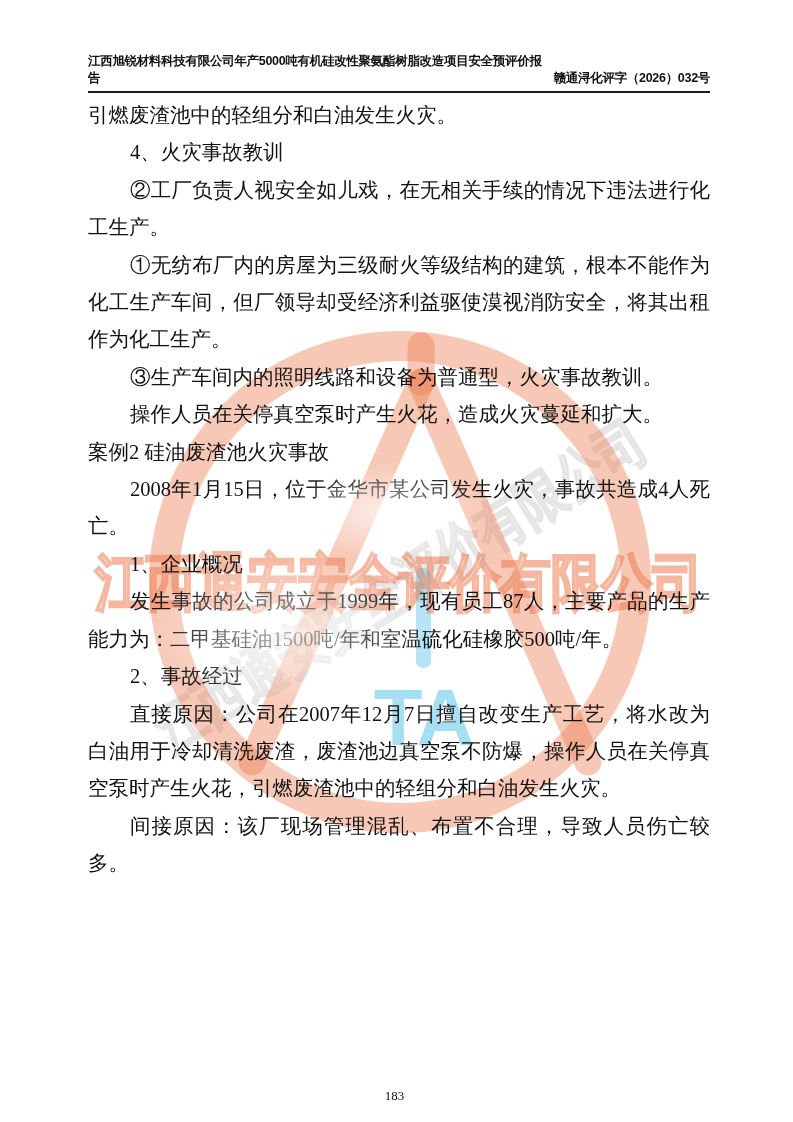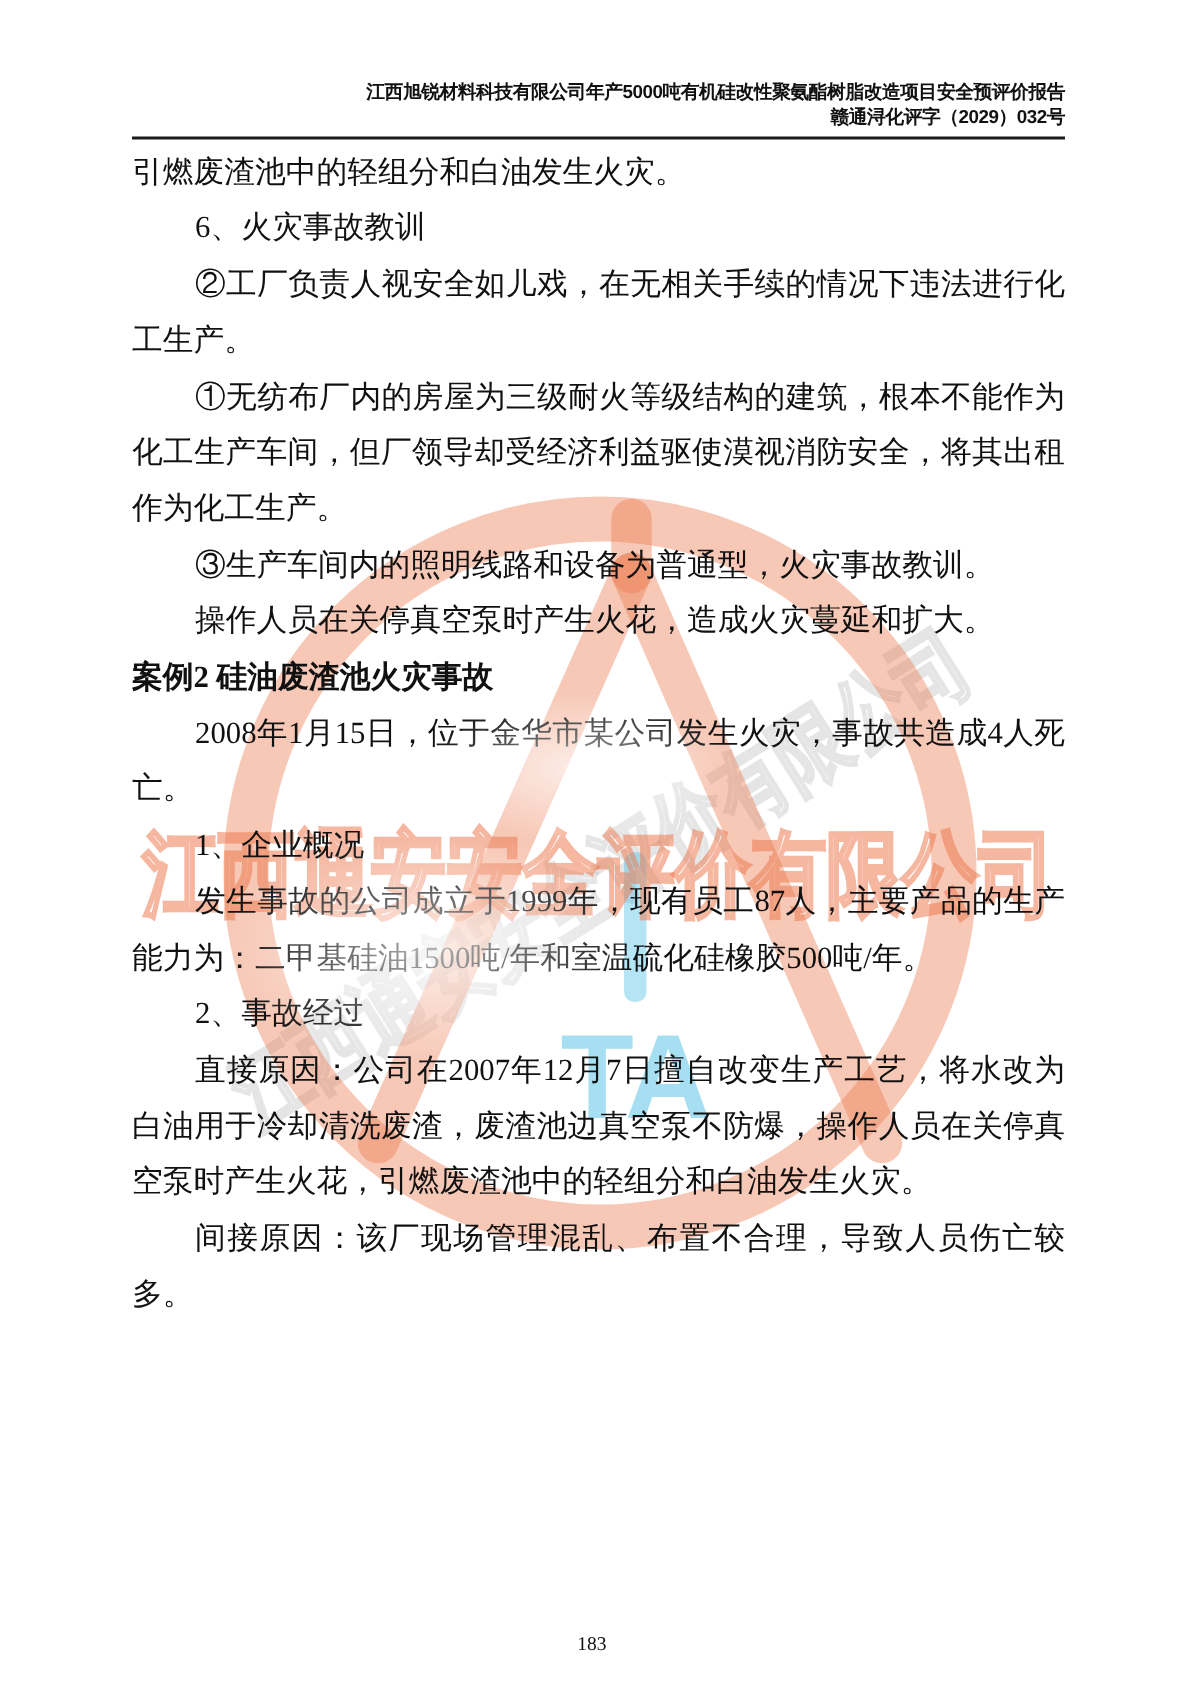--- a/index.html
+++ b/index.html
@@ -13,33 +13,32 @@
   }
   .page-header {
     position:absolute;
     left:88px; top:53px; width:622px;
     display:flex; justify-content:space-between; align-items:flex-end;
     font-family:"Liberation Sans","DejaVu Sans",sans-serif;
     font-size:12.5px; font-weight:bold; letter-spacing:-0.3px;
     border-bottom:2px solid #1c1c1c;
     padding-bottom:4px;
     z-index:1;
-    flex-direction:column;
   }
   .page-header .right { white-space:nowrap; margin-left:10px; }
   .doc-body {
     position:absolute;
     left:88px; top:97px; width:622px;
     font-size:20.5px; line-height:37.4px;
     text-align:justify; text-align-last:left;
     z-index:1;
   }
   .para { margin:0; }
   .para.indent { text-indent:2.05em; }
-  .para.title { text-align:center; font-weight:bold; text-indent:0; }
+  .para.title { text-align:center; font-weight:normal; text-indent:0; }
   .watermark-svg {
     position:absolute; left:0; top:0; z-index:0;
     pointer-events:none;
   }
   .blob {
     position:absolute; z-index:2; pointer-events:none;
     background:radial-gradient(closest-side, rgba(255,255,255,0.68), rgba(255,255,255,0));
   }
   .blob.b1 { left:150px; top:555px; width:275px; height:155px; }
   .blob.b2 { left:283px; top:462px; width:205px; height:100px; }
@@ -64,26 +63,26 @@
   </g>
 
   <rect x="416" y="568" width="15" height="100" rx="7" fill-opacity="0.40" fill="#45BCE4"></rect>
   <text x="424" y="745" font-size="80" font-weight="bold" text-anchor="middle" fill-opacity="0.48" font-family="Liberation Sans, DejaVu Sans, sans-serif" fill="#45BCE4">TA</text>
 
   <text x="95" y="604" font-size="62" font-weight="bold" fill="none" stroke-width="2.2" stroke-opacity="0.55" textLength="608" lengthAdjust="spacingAndGlyphs" stroke="#ED7C52">江西通安安全评价有限公司</text>
 </svg>
 
 <div class="page-header">
   <span class="left">江西旭锐材料科技有限公司年产5000吨有机硅改性聚氨酯树脂改造项目安全预评价报告</span>
-  <span class="right">赣通浔化评字（2029）032号</span>
+  <span class="right">赣通浔化评字（2026）032号</span>
 </div>
 
 <div class="doc-body">
     <p class="para noindent">引燃废渣池中的轻组分和白油发生火灾。</p>
-    <p class="para indent">6、火灾事故教训</p>
+    <p class="para indent">4、火灾事故教训</p>
     <p class="para indent">②工厂负责人视安全如儿戏，在无相关手续的情况下违法进行化工生产。</p>
     <p class="para indent">①无纺布厂内的房屋为三级耐火等级结构的建筑，根本不能作为化工生产车间，但厂领导却受经济利益驱使漠视消防安全，将其出租作为化工生产。</p>
     <p class="para indent">③生产车间内的照明线路和设备为普通型，火灾事故教训。</p>
     <p class="para indent">操作人员在关停真空泵时产生火花，造成火灾蔓延和扩大。</p>
     <p class="para title">案例2 硅油废渣池火灾事故</p>
     <p class="para indent">2008年1月15日，位于金华市某公司发生火灾，事故共造成4人死亡。</p>
     <p class="para indent">1、企业概况</p>
     <p class="para indent">发生事故的公司成立于1999年，现有员工87人，主要产品的生产能力为：二甲基硅油1500吨/年和室温硫化硅橡胶500吨/年。</p>
     <p class="para indent">2、事故经过</p>
     <p class="para indent">直接原因：公司在2007年12月7日擅自改变生产工艺，将水改为白油用于冷却清洗废渣，废渣池边真空泵不防爆，操作人员在关停真空泵时产生火花，引燃废渣池中的轻组分和白油发生火灾。</p>

